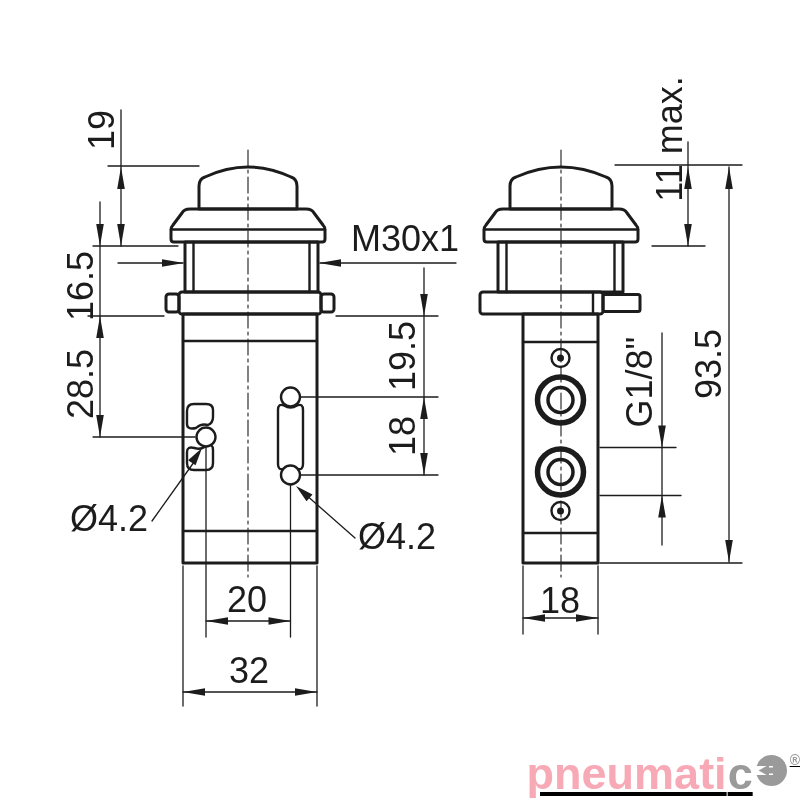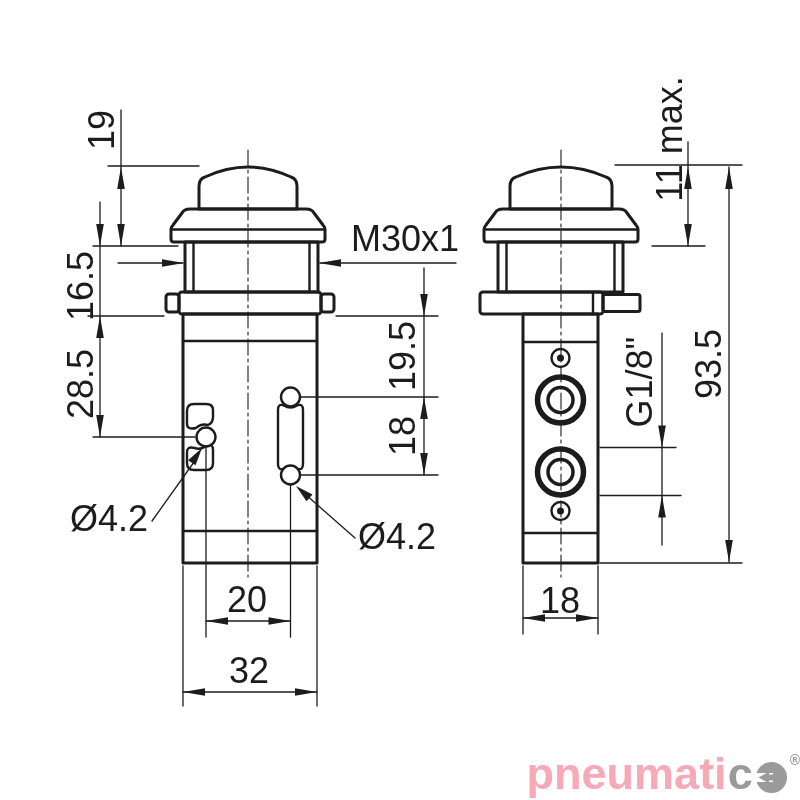--- a/index.html
+++ b/index.html
@@ -1,22 +1,22 @@
 <!DOCTYPE html>
 <html><head>
 <meta charset="utf-8">
 <style>
   html,body{margin:0;padding:0;background:#ffffff;}
   .canvas{position:relative;width:800px;height:800px;background:#ffffff;overflow:hidden;
           font-family:"Liberation Sans",sans-serif;}
   svg text{font-family:"Liberation Sans",sans-serif;fill:#1c1c1c;}
   .dim{font-size:36px;}
   .logo{position:absolute;left:505px;top:748px;width:295px;height:52px;
-        display:flex;align-items:center;justify-content:flex-end;
-        font-weight:bold;font-size:45px;letter-spacing:0px;white-space:nowrap;}
+        display:flex;justify-content:flex-end;
+        font-weight:bold;font-size:45px;letter-spacing:0px;white-space:nowrap;text-decoration:underline;}
   .logo .pink{color:#f8a9b6;}
   .logo .gray{color:#9a9a9a;margin-left:1px;}
   .logo .oglyph{display:inline-block;margin-left:2px;margin-top:6px;}
   .logo .reg{color:#9a9a9a;font-size:14px;font-weight:bold;align-self:flex-start;margin-top:4px;margin-left:2px;}
 </style>
 </head>
 <body>
 
 <div class="canvas">
 <svg width="800" height="800" viewBox="0 0 800 800" stroke-linecap="round" stroke-linejoin="round">

